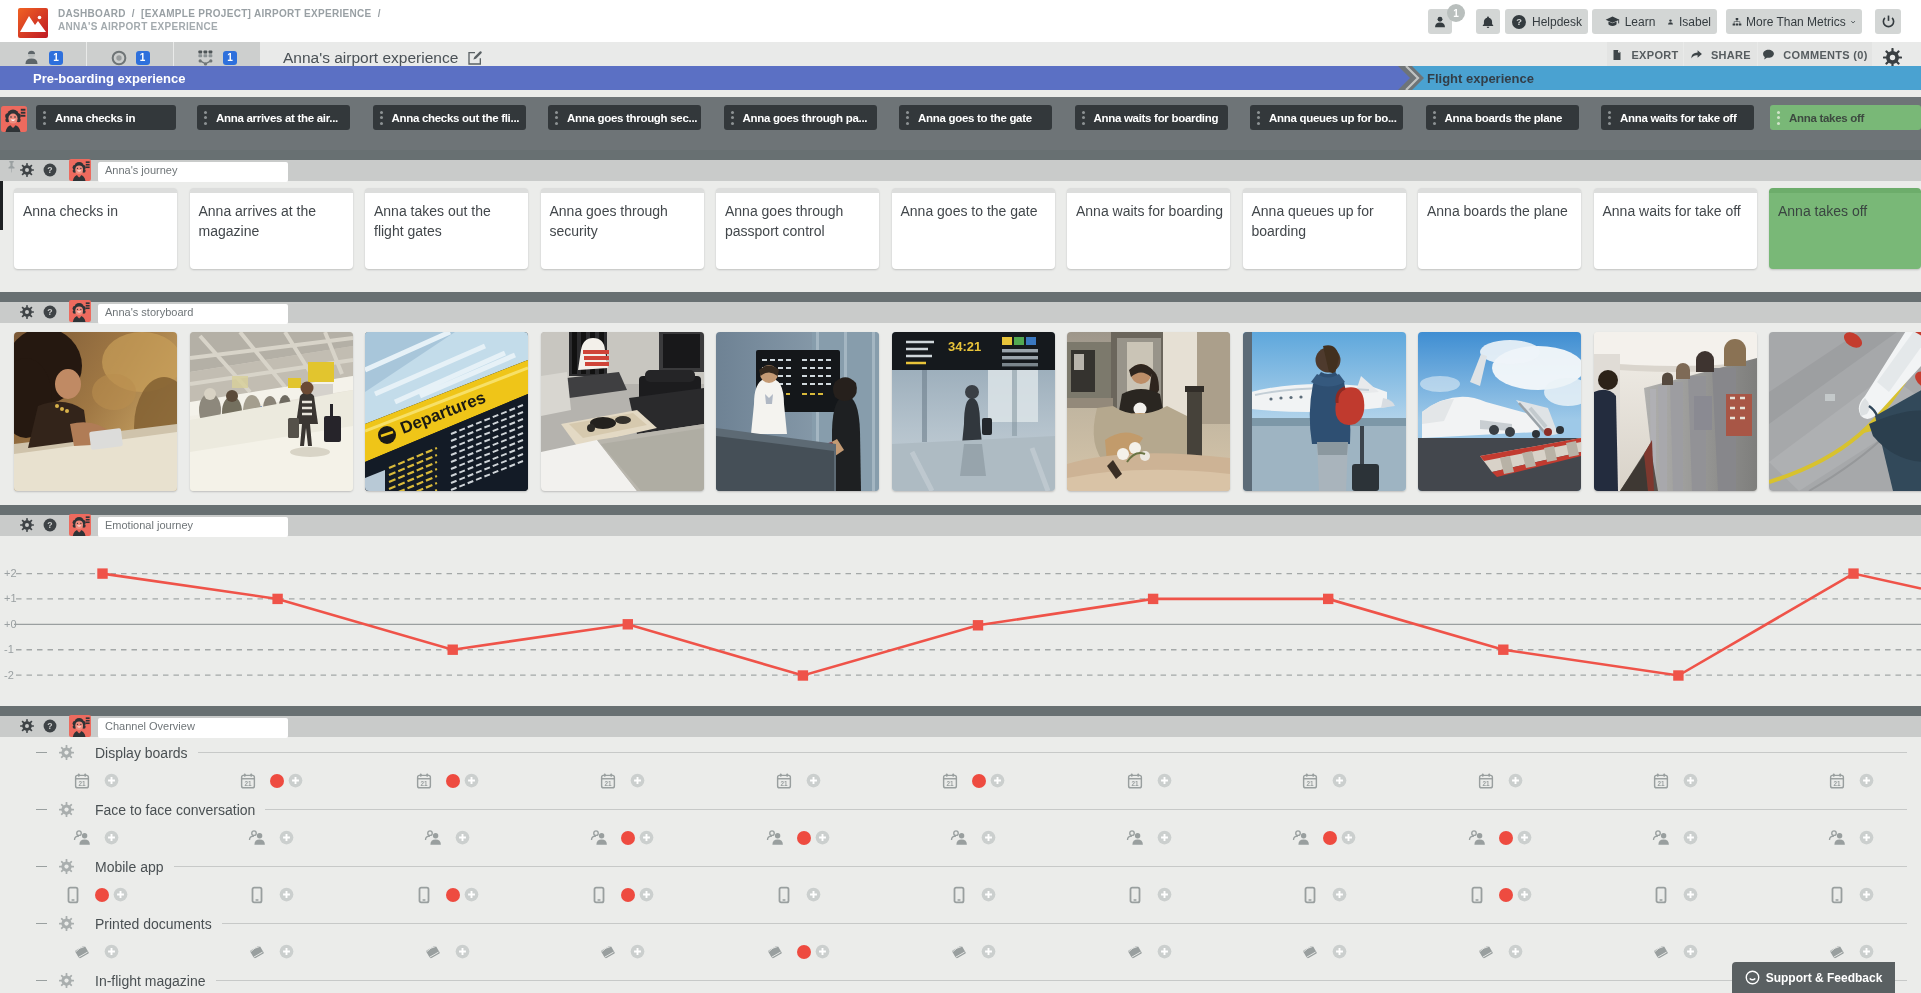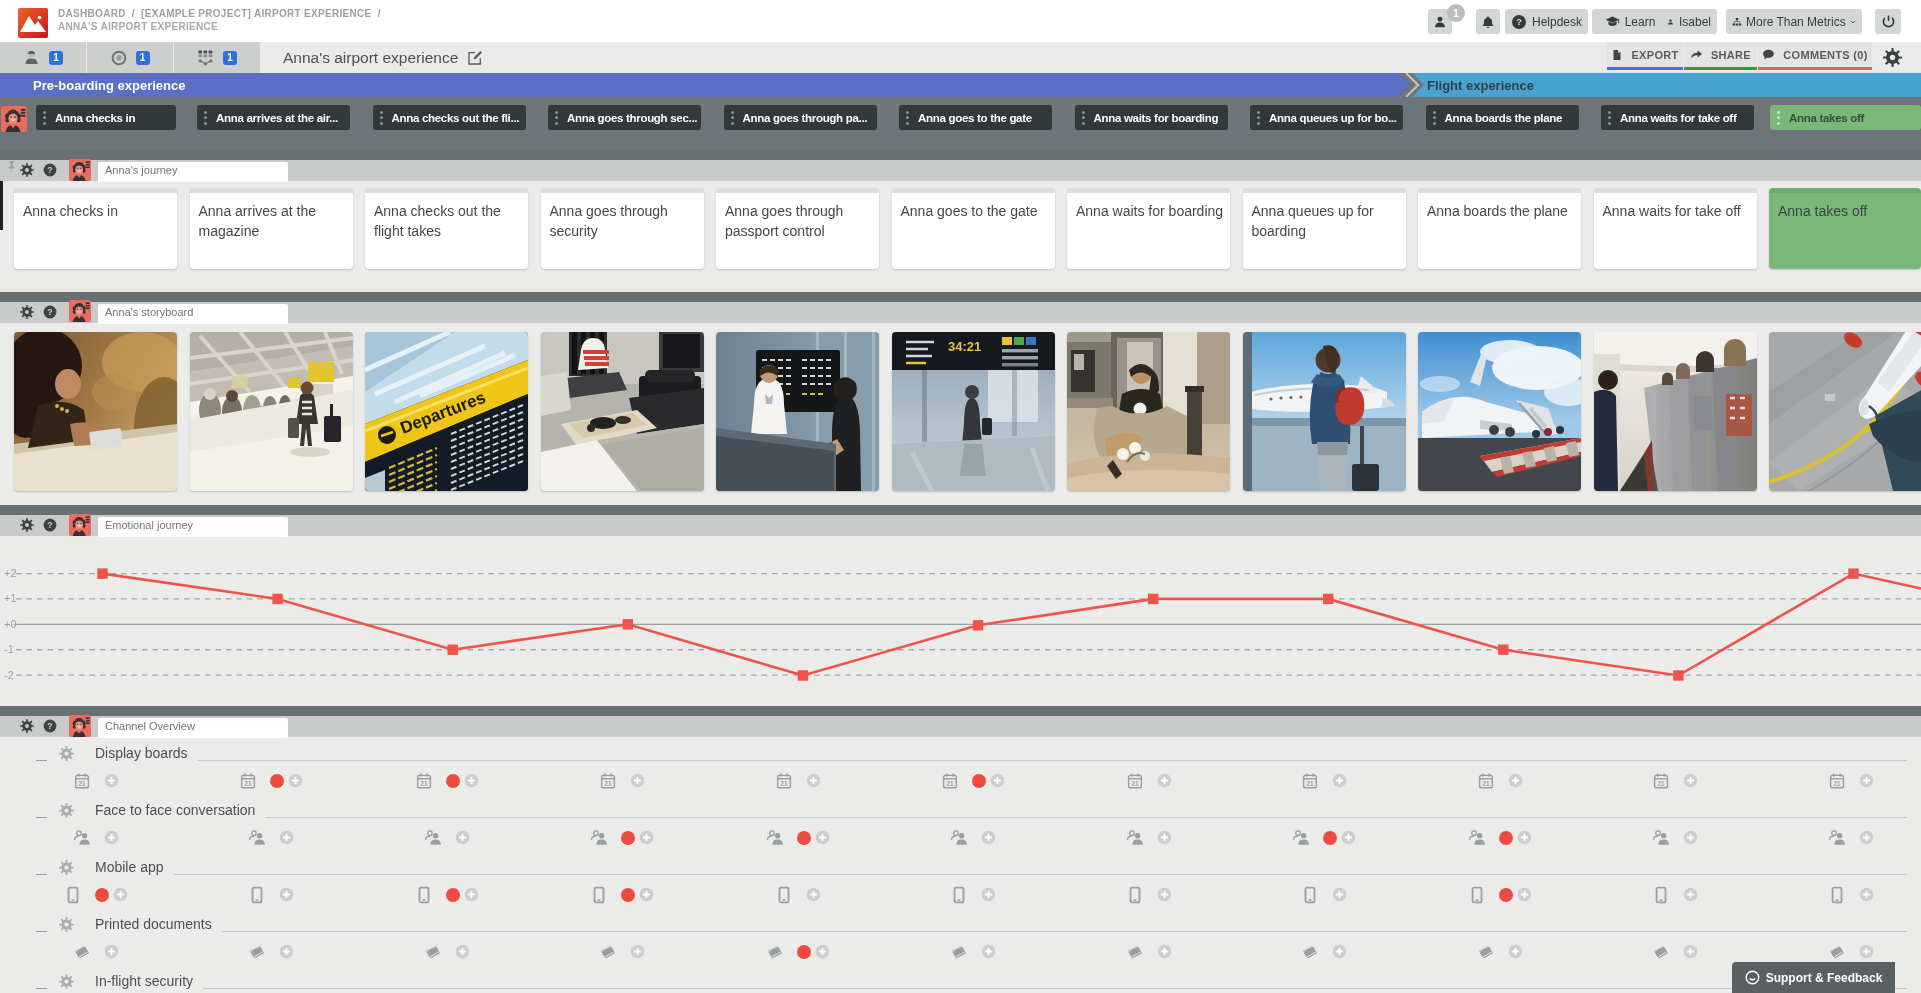--- a/index.html
+++ b/index.html
@@ -6,32 +6,32 @@
 .abs{position:absolute}
 .topbar{position:absolute;left:0;top:0;width:1921px;height:42px;background:#ffffff}
 .crumb1{position:absolute;left:58px;top:8px;font-size:10px;font-weight:bold;letter-spacing:.3px;color:#99a0a4}
 .crumb2{position:absolute;left:58px;top:21px;font-size:10px;font-weight:bold;letter-spacing:.3px;color:#a3aaae}
 .tbtn{position:absolute;top:9px;height:25px;background:#d3d6d5;border-radius:3px;display:flex;align-items:center;justify-content:center;gap:5px;font-size:12px;color:#343b3f;padding:0 6px;white-space:nowrap}
 .toolbar{position:absolute;left:0;top:42px;width:1921px;height:31px;background:#e9eae9}
 .ltab{position:absolute;top:0;height:31px;background:#cdcfce;display:flex;align-items:center;justify-content:center;gap:9px}
 .badge{min-width:14px;height:14px;background:#2e70dc;border-radius:3px;color:#fff;font-size:10px;font-weight:bold;display:flex;align-items:center;justify-content:center;padding:0 2px}
 .title{position:absolute;left:283px;top:0;height:31px;display:flex;align-items:center;font-size:15.5px;color:#4a5156}
 .rtab{position:absolute;top:0;height:28px;background:#e3e4e3;display:flex;align-items:center;justify-content:center;gap:8px;font-size:11px;font-weight:bold;color:#565c5f;letter-spacing:.3px}
-.band{position:absolute;left:0;top:73px;width:1921px;height:40px}
+.band{position:absolute;left:0;top:66px;width:1921px;height:40px}
 .stagebg{position:absolute;left:0;top:97px;width:1921px;height:53px;background:#6e7477}
 .stage{position:absolute;top:105px;height:25px;background:#33383b;border-radius:3px;color:#ffffff;font-size:11.5px;font-weight:bold;letter-spacing:-0.3px;display:flex;align-items:center;white-space:nowrap;overflow:hidden}
 .dots{width:4px;margin:0 8px 0 7px;display:flex;flex-direction:column;gap:2.5px}
 .dots i{width:3px;height:3px;border-radius:50%;background:#8d9294;display:block}
 .hdark{position:absolute;left:0;width:1921px;height:10px;background:#687072}
 .hbar{position:absolute;left:0;width:1921px;height:21px;background:#c9cbca}
 .hinput{position:absolute;left:98px;width:190px;height:20px;background:#fff;border-radius:2px;font-size:11px;color:#6f7578;line-height:16px;padding-left:7px}
 .card{position:absolute;top:188px;height:81px;background:#fff;border-radius:4px;border-top:5px solid #dcdddc;box-shadow:0 1px 2px rgba(0,0,0,.18);font-size:14px;color:#42474b;padding:9px 4px 0 9px;line-height:1.42}
 .gcard{background:#79b877;border-top:5px solid #6dad6b;color:#3a4541}
 .simg{position:absolute;top:332px;width:163px;height:159px;border-radius:4px;overflow:hidden;box-shadow:0 1px 2px rgba(0,0,0,.2)}
-.chrow{position:absolute;display:flex;align-items:flex-end;left:36px}
+.chrow{position:absolute;display:flex;align-items:center;left:36px}
 .chlabel{font-size:14px;color:#4a5053;margin:0 10px 0 21px}
 .chline{height:1px;background:#c7c9c8}
 .cell{position:absolute;display:flex;align-items:center;justify-content:center}
 .rdot{width:14px;height:14px;border-radius:50%;background:#ee4b40}
 .support{position:absolute;left:1732px;top:962px;width:163px;height:31px;background:#5a6062;border-radius:4px 0 0 0;color:#fff;font-size:12px;font-weight:bold;display:flex;align-items:center;justify-content:center;gap:6px}
 </style></head><body>
 <div class="topbar">
     <div class="abs" style="left:18px;top:8px"><svg width="30" height="30" viewBox="0 0 30 30">
         <defs>
           <linearGradient id="lg" x1="0" y1="0" x2="1" y2="1">
@@ -391,21 +391,21 @@
       <circle cx="14" cy="11" r="0.8" fill="#2e3336"></circle>
       <path d="M4.5 26 q1.5-7.5 7.5-7 q6-.5 7.5 7 z" fill="#2e3336"></path>
       <path d="M9.5 19.5 l2.5 2.5 2.5-2.5 -2.5-1.5 z" fill="#ed6a5e"></path>
       <rect x="19.8" y="2.8" width="4.6" height="1.9" fill="#2e3336"></rect>
       <rect x="19.8" y="5.8" width="4.6" height="1.9" fill="#2e3336"></rect>
       <rect x="19.8" y="8.8" width="4.6" height="1.9" fill="#2e3336"></rect>
     </svg></div>
 <div class="hinput" style="top:718px">Channel Overview</div>
 <div class="card" style="left:14.0px;width:163px">Anna checks in</div>
 <div class="card" style="left:189.5px;width:163px">Anna arrives at the magazine</div>
-<div class="card" style="left:365.0px;width:163px">Anna checks out the flight takes</div>
+<div class="card" style="left:365.0px;width:163px">Anna takes out the flight gates</div>
 <div class="card" style="left:540.5px;width:163px">Anna goes through security</div>
 <div class="card" style="left:716.0px;width:163px">Anna goes through passport control</div>
 <div class="card" style="left:891.5px;width:163px">Anna goes to the gate</div>
 <div class="card" style="left:1067.0px;width:163px">Anna waits for boarding</div>
 <div class="card" style="left:1242.5px;width:163px">Anna queues up for boarding</div>
 <div class="card" style="left:1418.0px;width:163px">Anna boards the plane</div>
 <div class="card" style="left:1593.5px;width:163px">Anna waits for take off</div>
 <div class="card gcard" style="left:1769.0px;width:152px">Anna takes off</div>
 <div class="simg" style="left:14.0px"><svg width="163" height="159" viewBox="0 0 163 159" preserveAspectRatio="none">
       <defs>
@@ -826,21 +826,21 @@
         <rect x="10.6" y="0" width="2.8" height="5.2" rx="0.8" fill="#a9aeae" transform="rotate(45 12 12)"></rect>
         <rect x="10.6" y="0" width="2.8" height="5.2" rx="0.8" fill="#a9aeae" transform="rotate(90 12 12)"></rect>
         <rect x="10.6" y="0" width="2.8" height="5.2" rx="0.8" fill="#a9aeae" transform="rotate(135 12 12)"></rect>
         <rect x="10.6" y="0" width="2.8" height="5.2" rx="0.8" fill="#a9aeae" transform="rotate(180 12 12)"></rect>
         <rect x="10.6" y="0" width="2.8" height="5.2" rx="0.8" fill="#a9aeae" transform="rotate(225 12 12)"></rect>
         <rect x="10.6" y="0" width="2.8" height="5.2" rx="0.8" fill="#a9aeae" transform="rotate(270 12 12)"></rect>
         <rect x="10.6" y="0" width="2.8" height="5.2" rx="0.8" fill="#a9aeae" transform="rotate(315 12 12)"></rect>
         <circle cx="12" cy="12" r="8.2" fill="#a9aeae"></circle>
         <circle cx="12" cy="12" r="3.4" fill="#ebecea"></circle>
       </svg></div>
-    <span class="chlabel">In-flight security</span>
+    <span class="chlabel">In-flight magazine</span>
     <div class="chline" style="flex:1"></div>
   </div>
 <div class="cell" style="left:35.5px;top:770.5px;width:120px;height:20px">
     <svg width="18" height="18" viewBox="0 0 24 24">
       <rect x="3.5" y="4.5" width="17" height="16.5" rx="2.5" fill="none" stroke="#999f9f" stroke-width="1.9"></rect>
       <path d="M3.5 9h17" stroke="#999f9f" stroke-width="1.9"></path>
       <rect x="6.5" y="2" width="2.4" height="4.4" rx="1.1" fill="#999f9f"></rect>
       <rect x="15.1" y="2" width="2.4" height="4.4" rx="1.1" fill="#999f9f"></rect>
       <text x="12" y="18.6" font-family="Liberation Sans, sans-serif" font-size="8.5" font-weight="bold" fill="#999f9f" text-anchor="middle">21</text>
     </svg>

